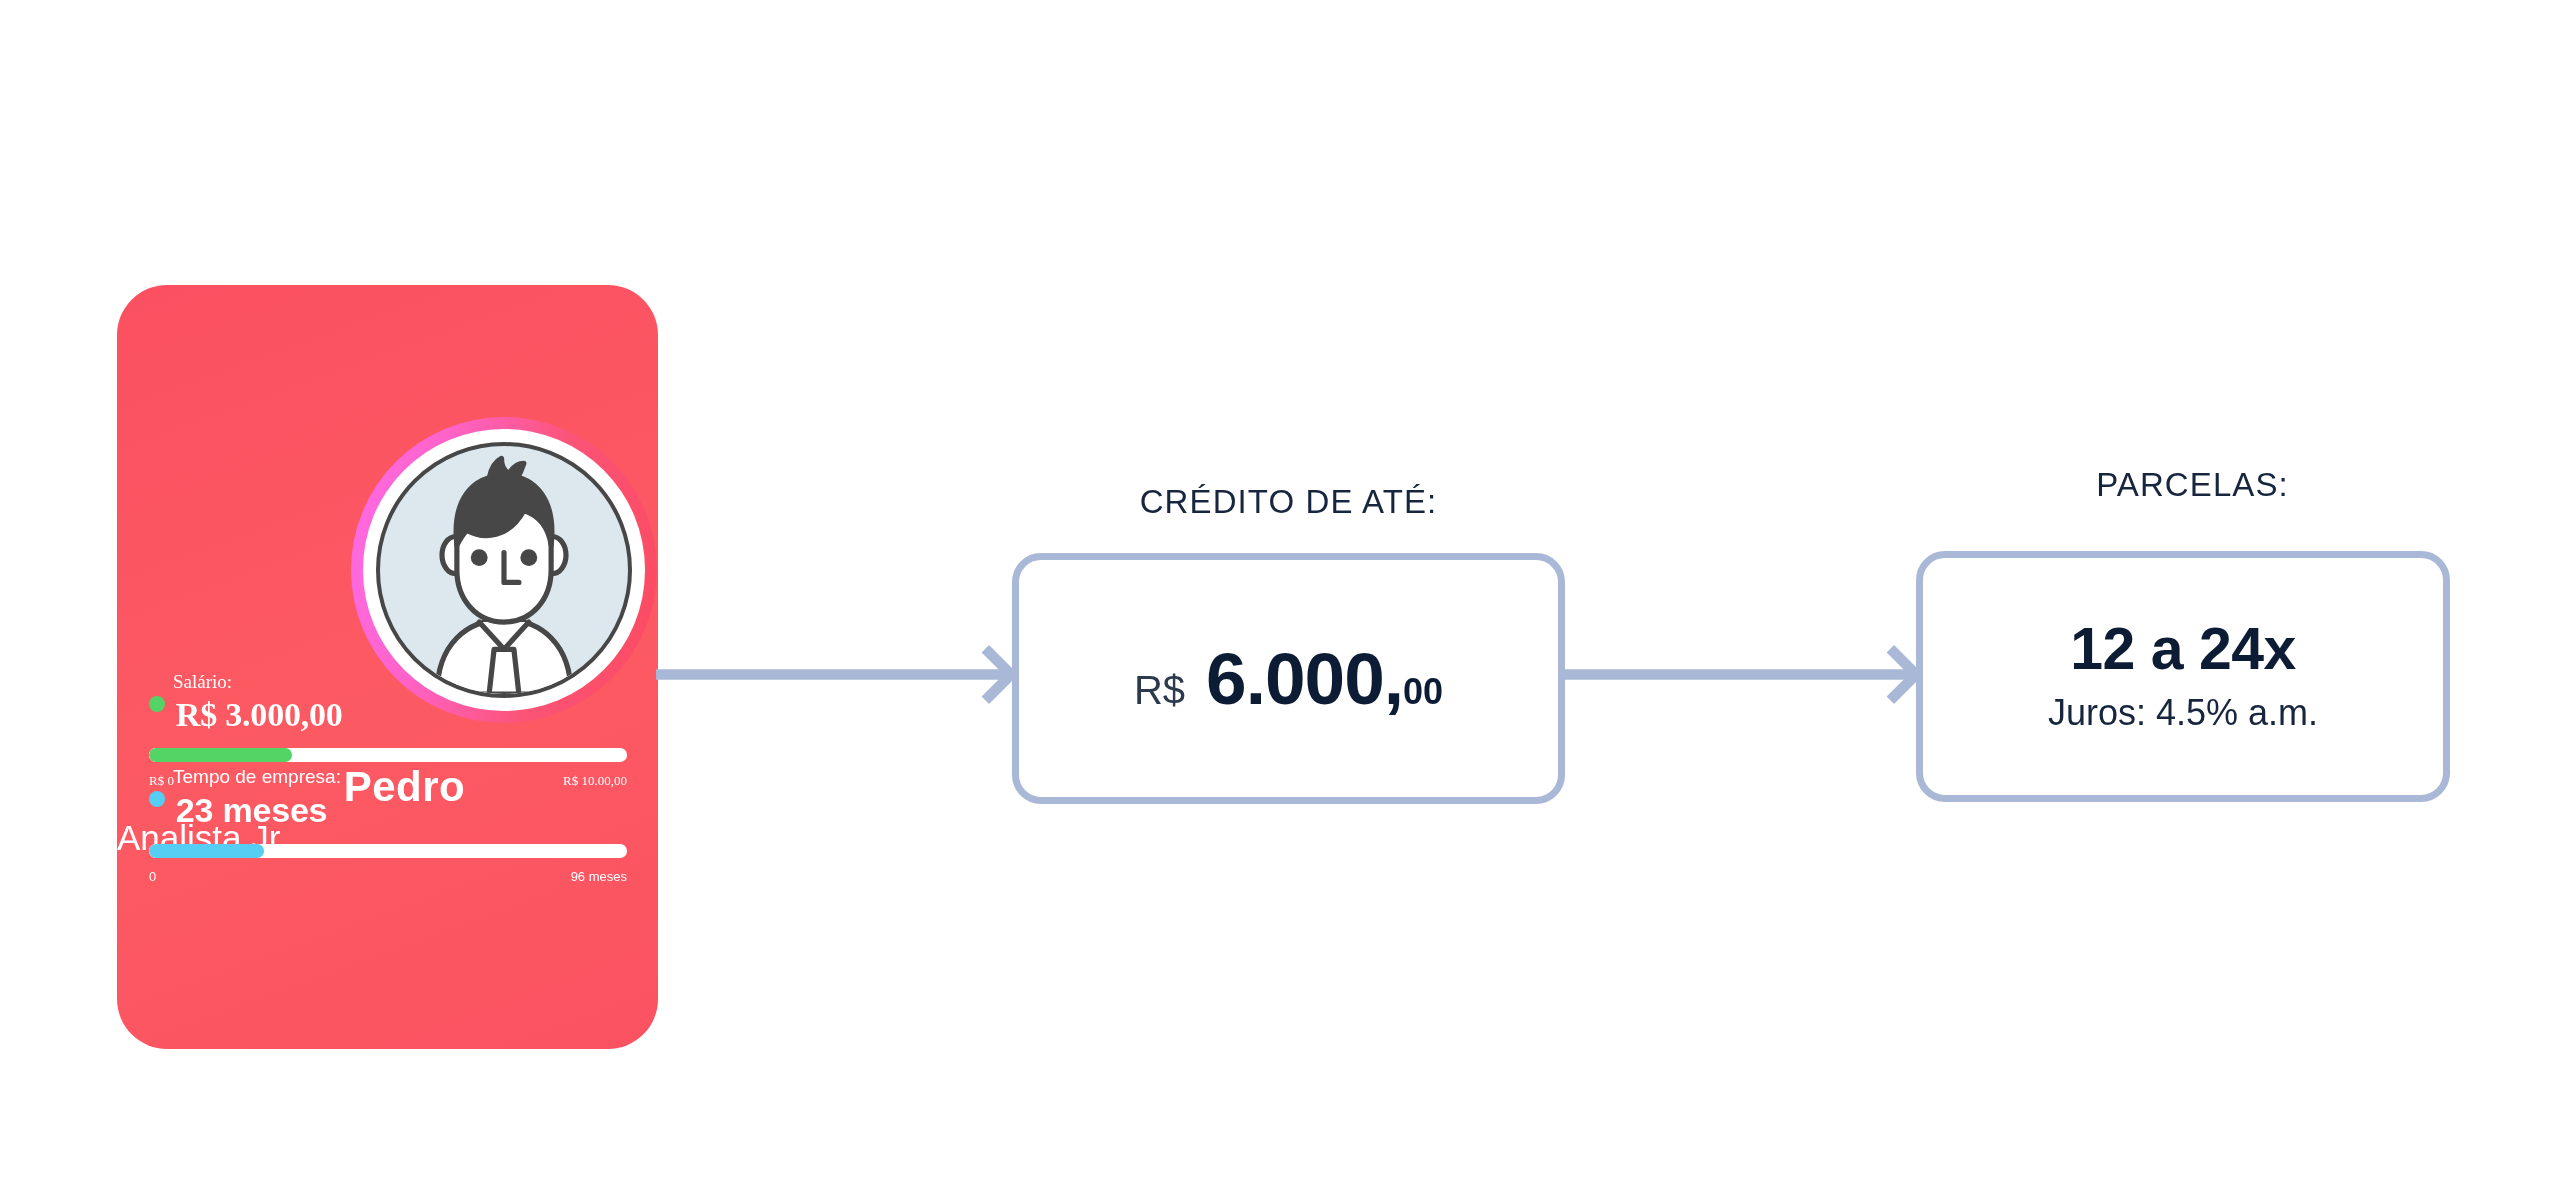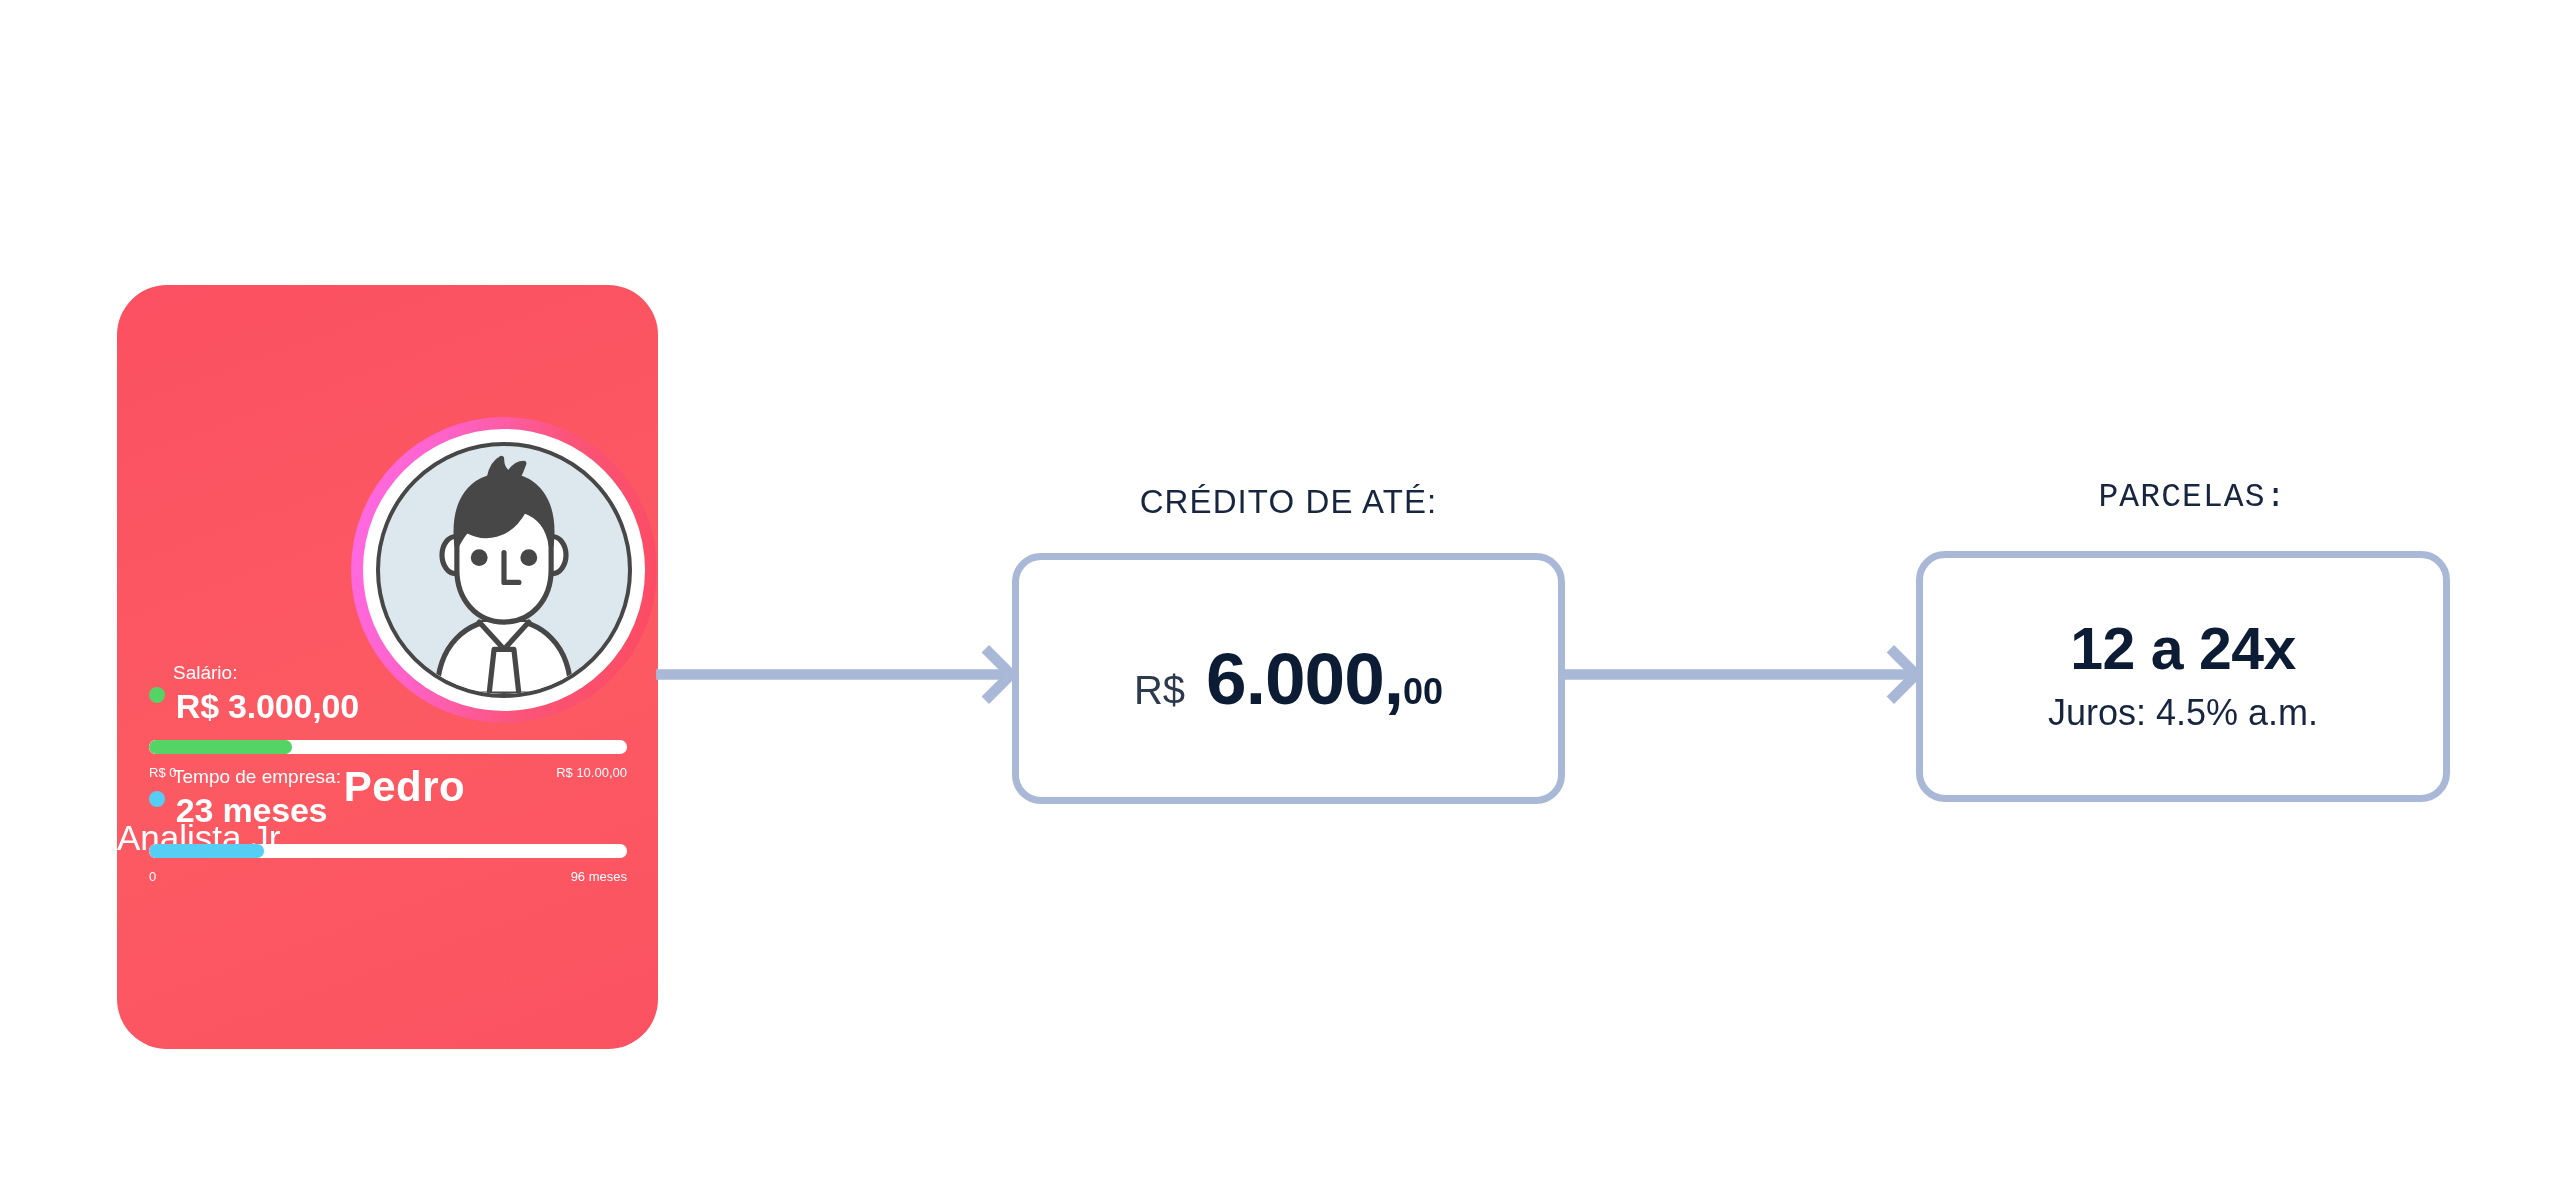--- a/index.html
+++ b/index.html
@@ -74,21 +74,21 @@
     position: absolute;
     left: 0; right: 0;
     top: 533px;
     text-align: left;
     color: #ffffff;
     font-size: 35px;
     font-weight: 400;
   }
 
   .metric { position: absolute; left: 32px; width: 478px; }
-  .metric-salary { top: 375px; }
+  .metric-salary { top: 384px; font-family: Liberation Serif, serif; }
   .metric-tenure { top: 479px; }
 
   .metric-label {
     color: #ffffff;
     font-size: 19px;
     font-weight: 400;
     margin-left: 24px;
     line-height: 25px;
   }
   .metric-value-row {
@@ -138,21 +138,21 @@
   .result-head {
     position: absolute;
     color: #17253f;
     font-size: 33px;
     font-weight: 300;
     letter-spacing: 1.1px;
     text-align: center;
     white-space: nowrap;
   }
   .head-credit { left: 1012px; width: 553px; top: 483px; }
-  .head-parcelas { left: 1916px; width: 553px; top: 479px; font-family: Liberation Mono, monospace; }
+  .head-parcelas { left: 1916px; width: 553px; top: 466px; }
 
   .result-box {
     position: absolute;
     box-sizing: border-box;
     border: 7.6px solid #a9b8d6;
     border-radius: 29px;
     background: #ffffff;
     display: flex;
     flex-direction: column;
     align-items: center;

